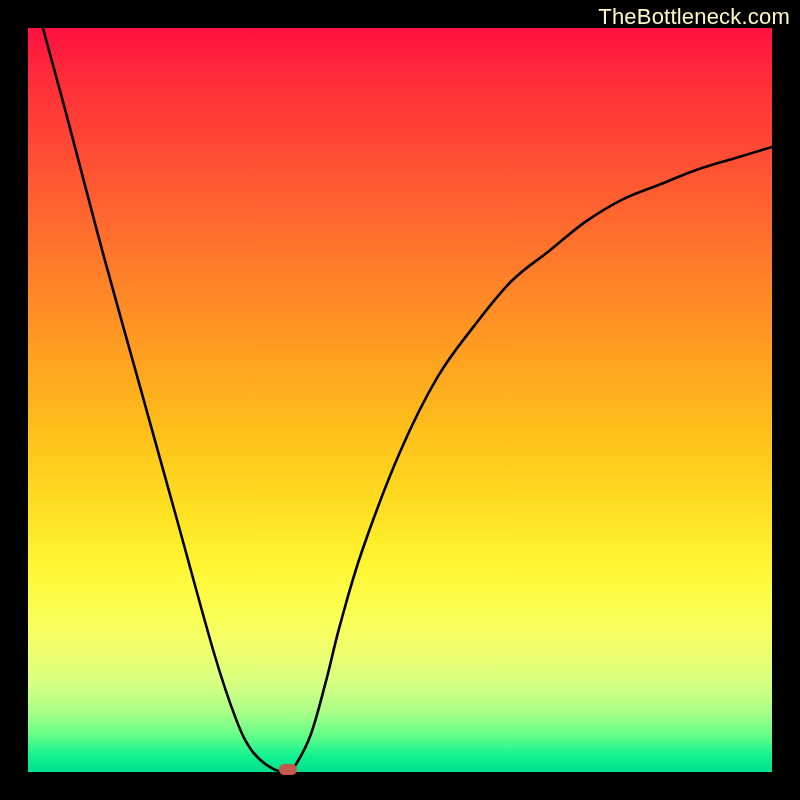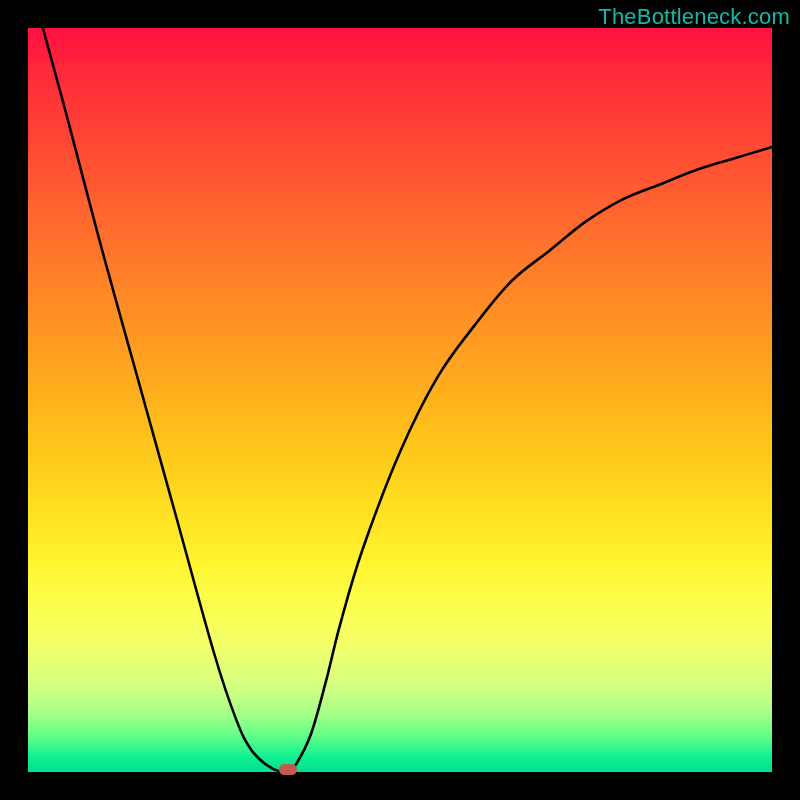--- a/index.html
+++ b/index.html
@@ -42,21 +42,21 @@
       #a8ff88 92%,
       #66ff88 95%,
       #10f090 98%,
       #00e090 100%
     );
   }
   .watermark {
     position: absolute;
     top: 4px;
     right: 10px;
-    color: #14b8a6;
+    color: #fef9c3;
     font-size: 22px;
     font-weight: 500;
     letter-spacing: 0.2px;
     user-select: none;
   }
   svg.curve {
     position: absolute;
     left: 0;
     top: 0;
     width: 744px;

